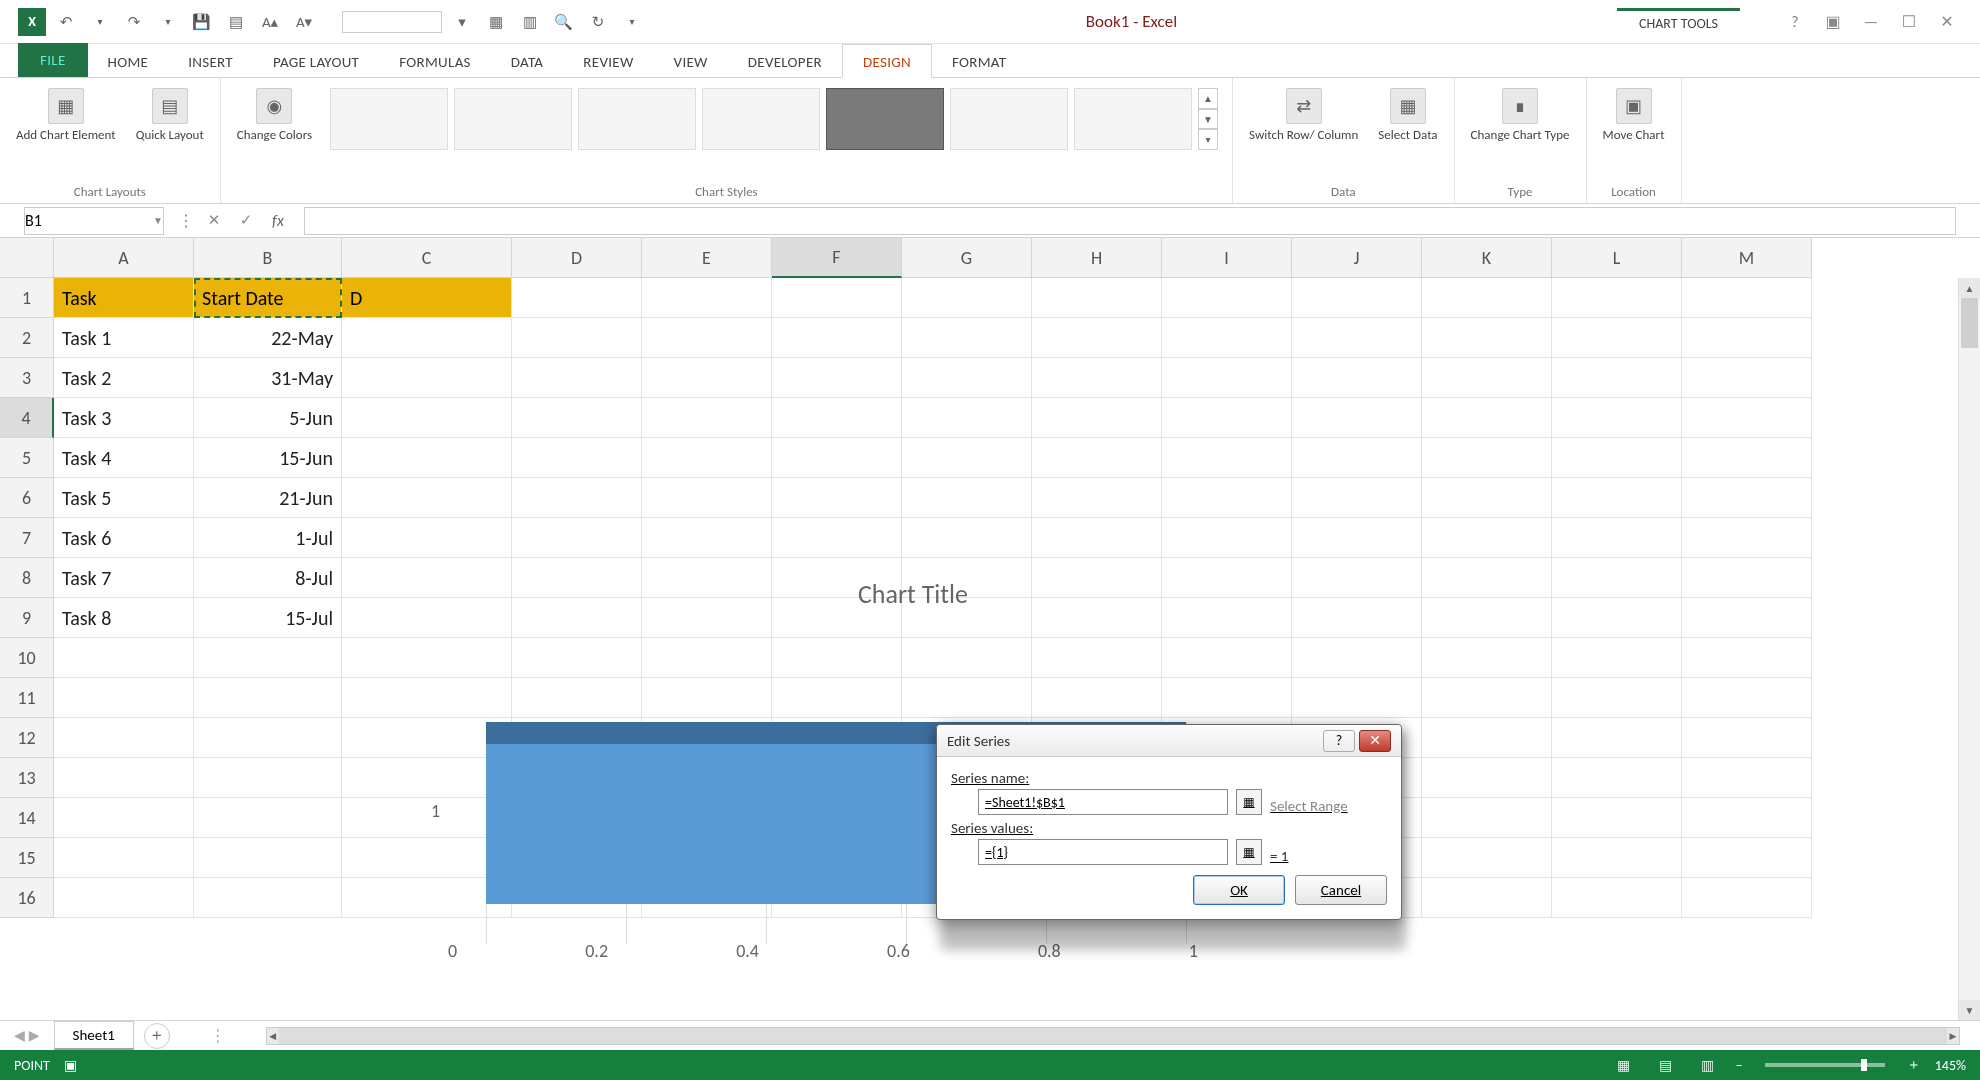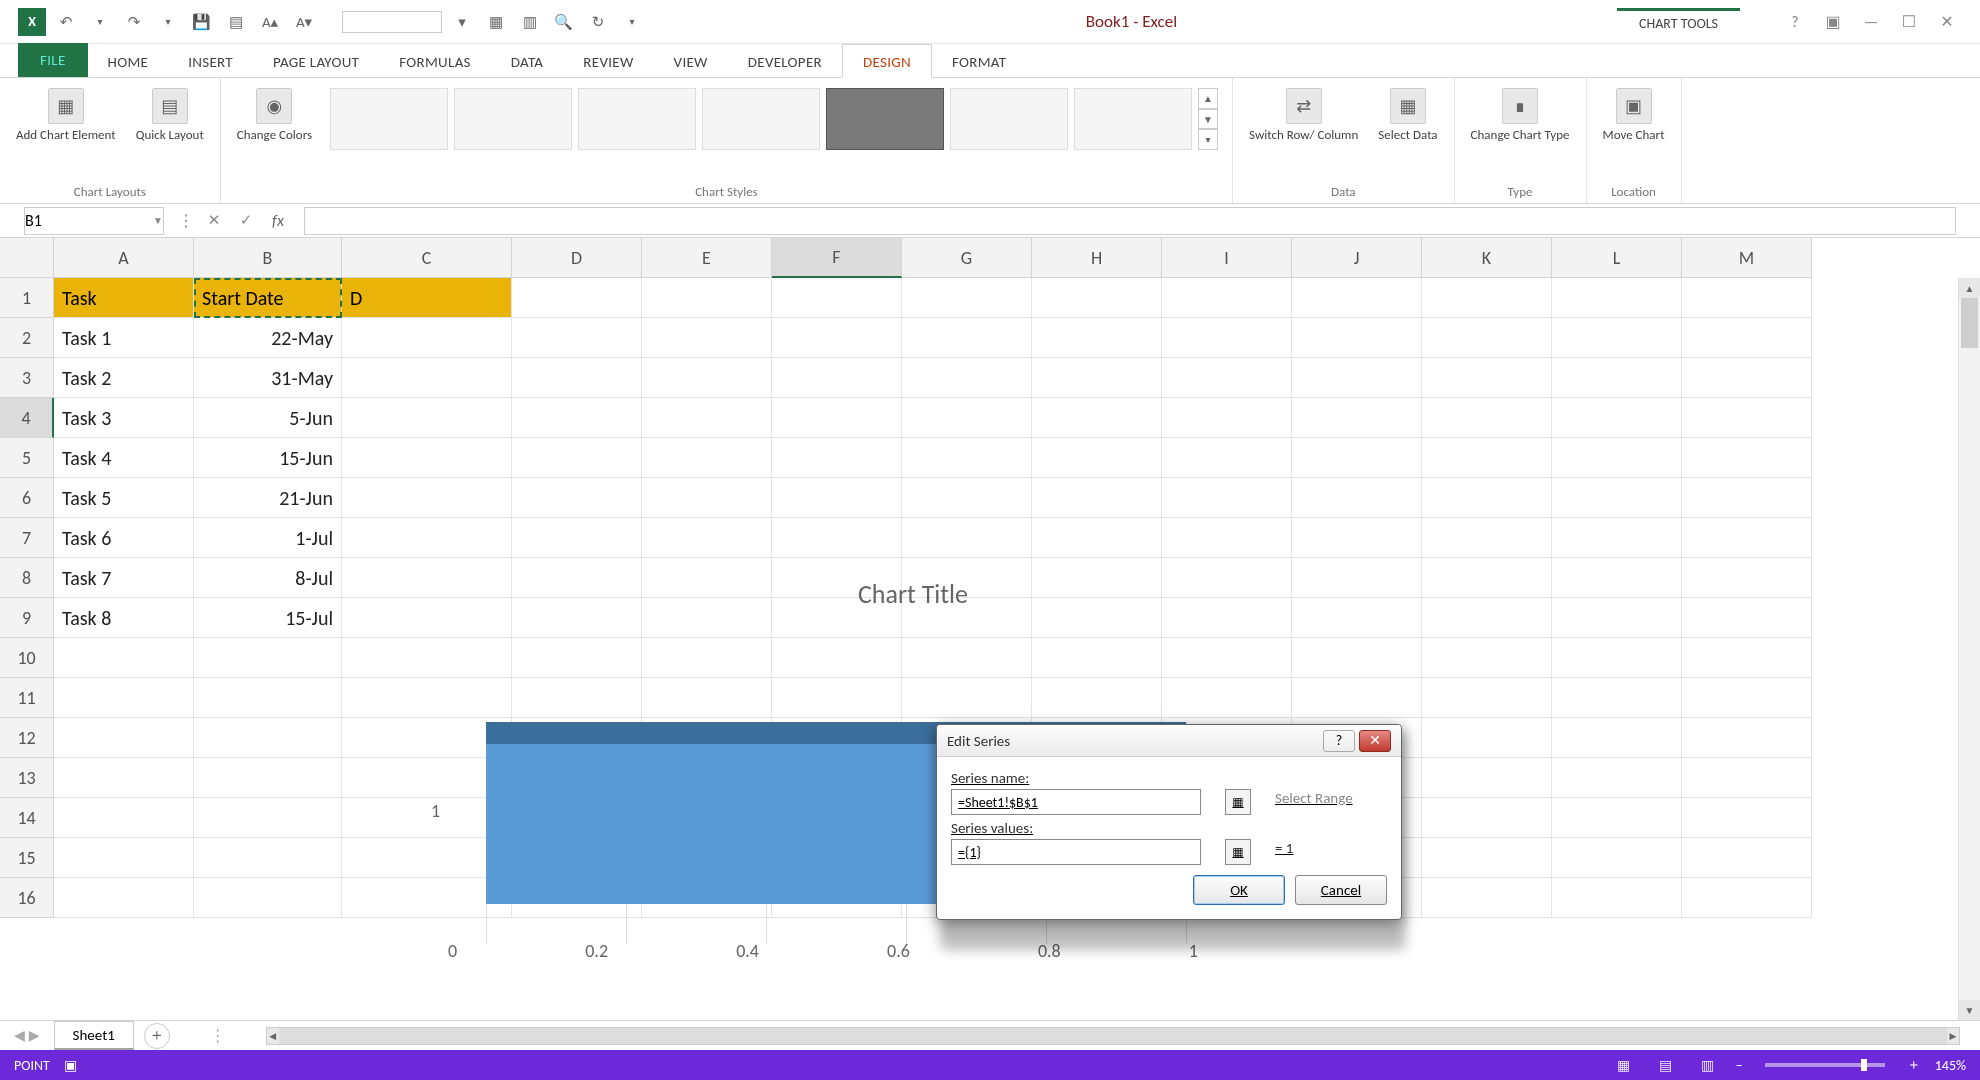--- a/index.html
+++ b/index.html
@@ -69,42 +69,42 @@
 
 .dialog-shadow { position: absolute; left: 940px; top: 492px; width: 466px; height: 220px; background: rgba(0,0,0,.25); filter: blur(6px); border-radius: 6px; }
 .dialog { position: absolute; left: 936px; top: 486px; width: 466px; background: #fff; border: 1px solid #666; border-radius: 4px; font-size: 15px; box-shadow: 0 4px 16px rgba(0,0,0,.4); }
 .dlg-title { height: 32px; display: flex; align-items: center; padding: 0 10px; border-bottom: 1px solid #ccc; background: linear-gradient(#fdfdfd,#eaeaea); border-radius: 4px 4px 0 0;}
 .dlg-title span:first-child { flex: 1; color: #333; }
 .dlg-help, .dlg-close { width: 32px; height: 22px; border: 1px solid #aaa; border-radius: 3px; display: flex; align-items: center; justify-content: center; margin-left: 4px; cursor: pointer; font-size: 14px; }
 .dlg-close { background: linear-gradient(#e48a84,#c0392b); color: #fff; border-color:#8a2c22;}
 .dlg-body { padding: 12px 14px 14px; text-decoration: underline; }
 .dlg-row { margin-bottom: 4px; }
 .dlg-label { color: #333; margin-bottom: 2px; }
-.dlg-input-row { display: flex; align-items: flex-start; gap: 24px; }
+.dlg-input-row { display: flex; align-items: flex-end; gap: 8px; margin-left: 27px; }
 .dlg-input { flex: 0 0 250px; height: 26px; border: 1px solid #888; padding: 0 6px; font-size: 14px; font-family: inherit; }
 .range-btn { width: 26px; height: 26px; border: 1px solid #888; background: #f4f4f4; cursor: pointer; display:flex;align-items:center;justify-content:center;font-size:12px;}
 .dlg-hint { color: #888; }
 .dlg-buttons { display: flex; justify-content: flex-end; gap: 10px; margin-top: 10px; }
 .dlg-btn { width: 92px; height: 30px; border: 1px solid #888; background: linear-gradient(#fdfdfd,#e6e6e6); cursor: pointer; border-radius: 3px; font-size: 15px; }
 .dlg-btn.primary { border: 1.5px solid #2a6fb3; box-shadow: 0 0 0 1px #a8cdef inset; }
 
 
 .sheet-tabs { height: 30px; display: flex; align-items: center; border-top: 1px solid #d4d4d4; background: #fff; }
 .tab-nav { display: flex; gap: 4px; padding: 0 14px; color: #aaa; }
 .tab-nav span { cursor: pointer; font-size: 14px; }
 .sheet-tab { padding: 4px 18px; border: 1px solid #ccc; border-bottom: none; background: #fff; font-size: 15px; cursor: pointer; }
 .sheet-tab.active { border-bottom: 2px solid #a3a3a3; }
 .add-sheet { width: 26px; height: 26px; border: 1px solid #ccc; border-radius: 50%; margin-left: 10px; display: flex; align-items: center; justify-content: center; cursor: pointer; color: #666; }
 .hscroll-track { flex:1; margin: 0 20px 0 40px; height:18px; border:1px solid #ccc; position:relative; background:#f4f4f4;}
 .hscroll-thumb { position:absolute; left:12px; right:12px; top:0; bottom:0; background:#ddd;}
 .hscroll-btn { position:absolute; top:0; bottom:0; width:12px; background:#e8e8e8; display:flex;align-items:center;justify-content:center;font-size:9px;color:#666;}
 .hscroll-btn.l{left:0;} .hscroll-btn.r{right:0;}
 
 
-.status-bar { height: 30px; background: #6d28d9; color: #fff; display: flex; align-items: center; padding: 8px 14px; font-size: 14px; gap: 14px; }
+.status-bar { height: 30px; background: #15803d; color: #fff; display: flex; align-items: center; padding: 8px 14px; font-size: 14px; gap: 14px; }
 .status-bar .spacer { flex: 1; }
 .view-btn { width: 28px; height: 20px; display: flex; align-items: center; justify-content: center; cursor: pointer; opacity:.9;}
 .zoom-slider { width: 120px; height: 4px; background: rgba(255,255,255,.5); position: relative; margin: 0 8px;}
 .zoom-slider::after { content:""; position:absolute; right:18px; top:-4px; width:6px; height:12px; background:#fff;}
 
 
 .vscroll { position:absolute; right:0; top:40px; bottom:0; width:22px; background:#f3f3f3; border-left:1px solid #ddd;}
 .vscroll-btn { height:20px; display:flex;align-items:center;justify-content:center;font-size:10px;color:#666; background:#e8e8e8;}
 .vscroll-thumb { position:absolute; top:20px; left:2px; right:2px; height:50px; background:#cfcfcf;}
 </style>

